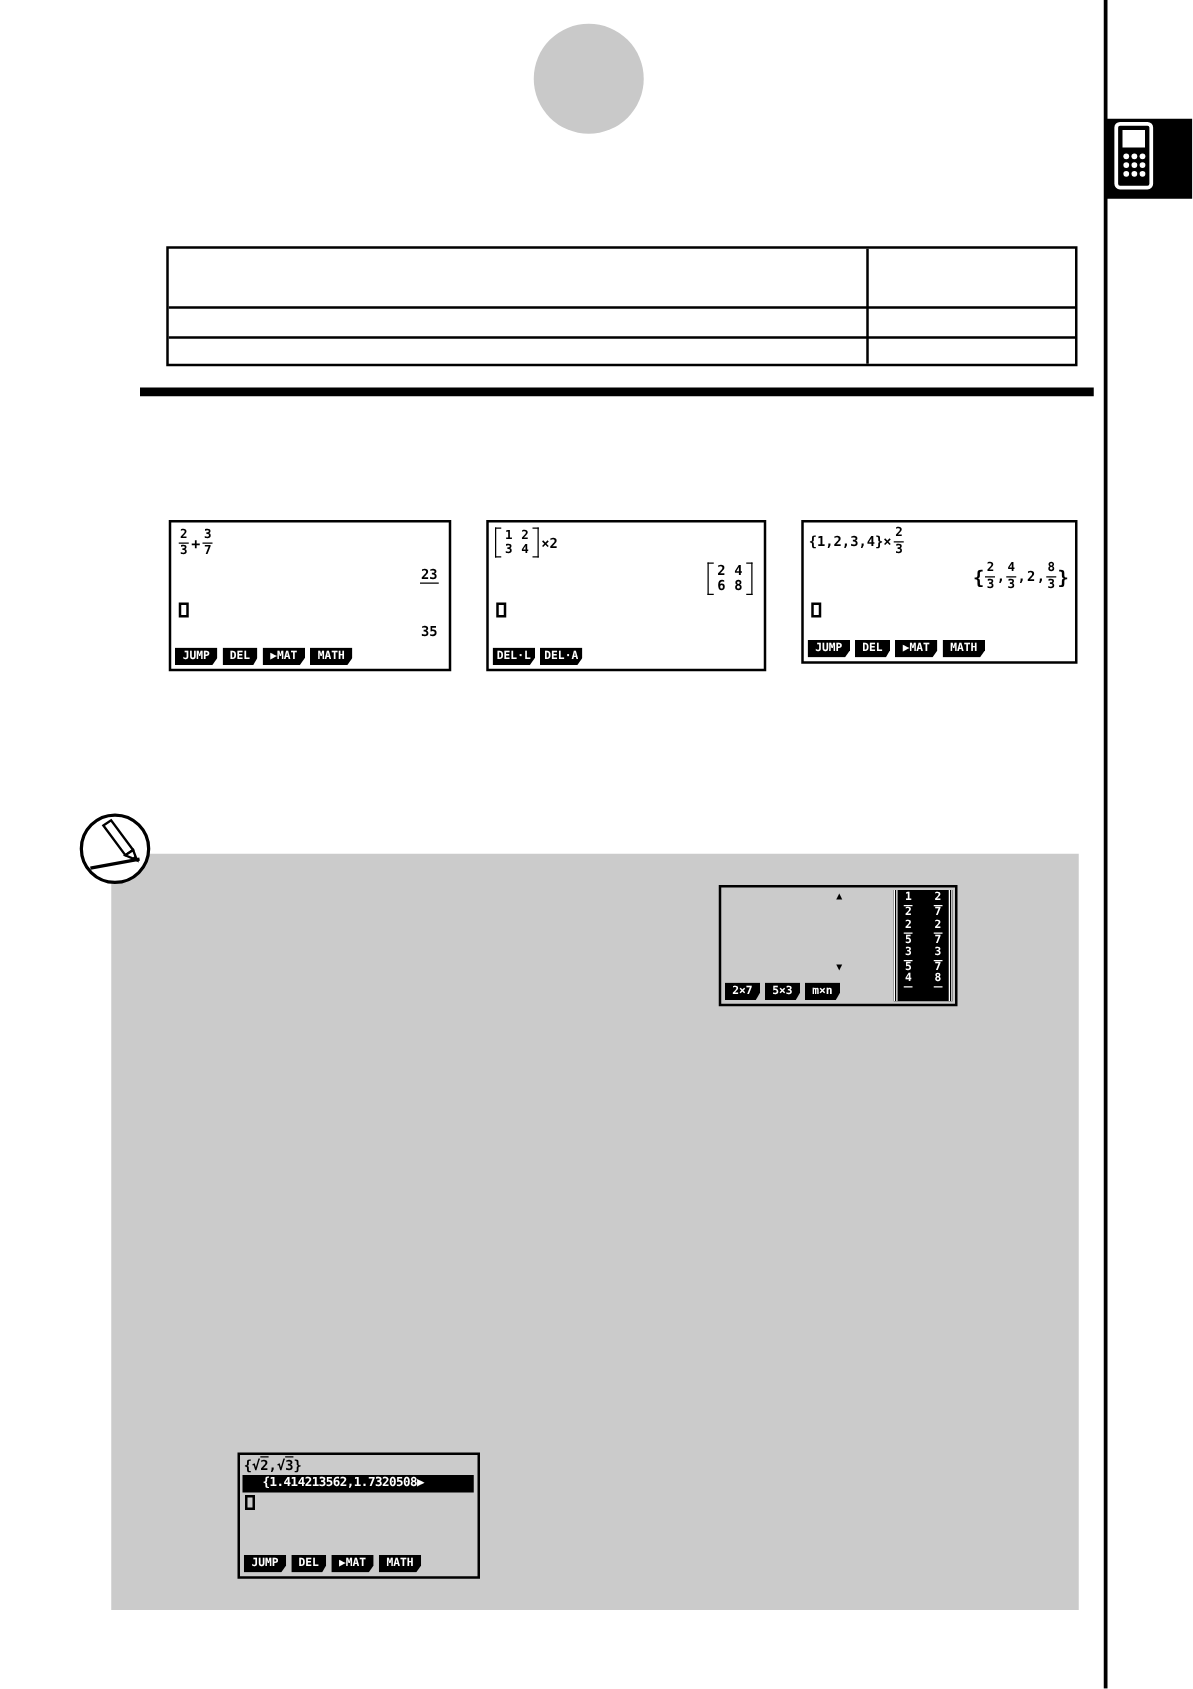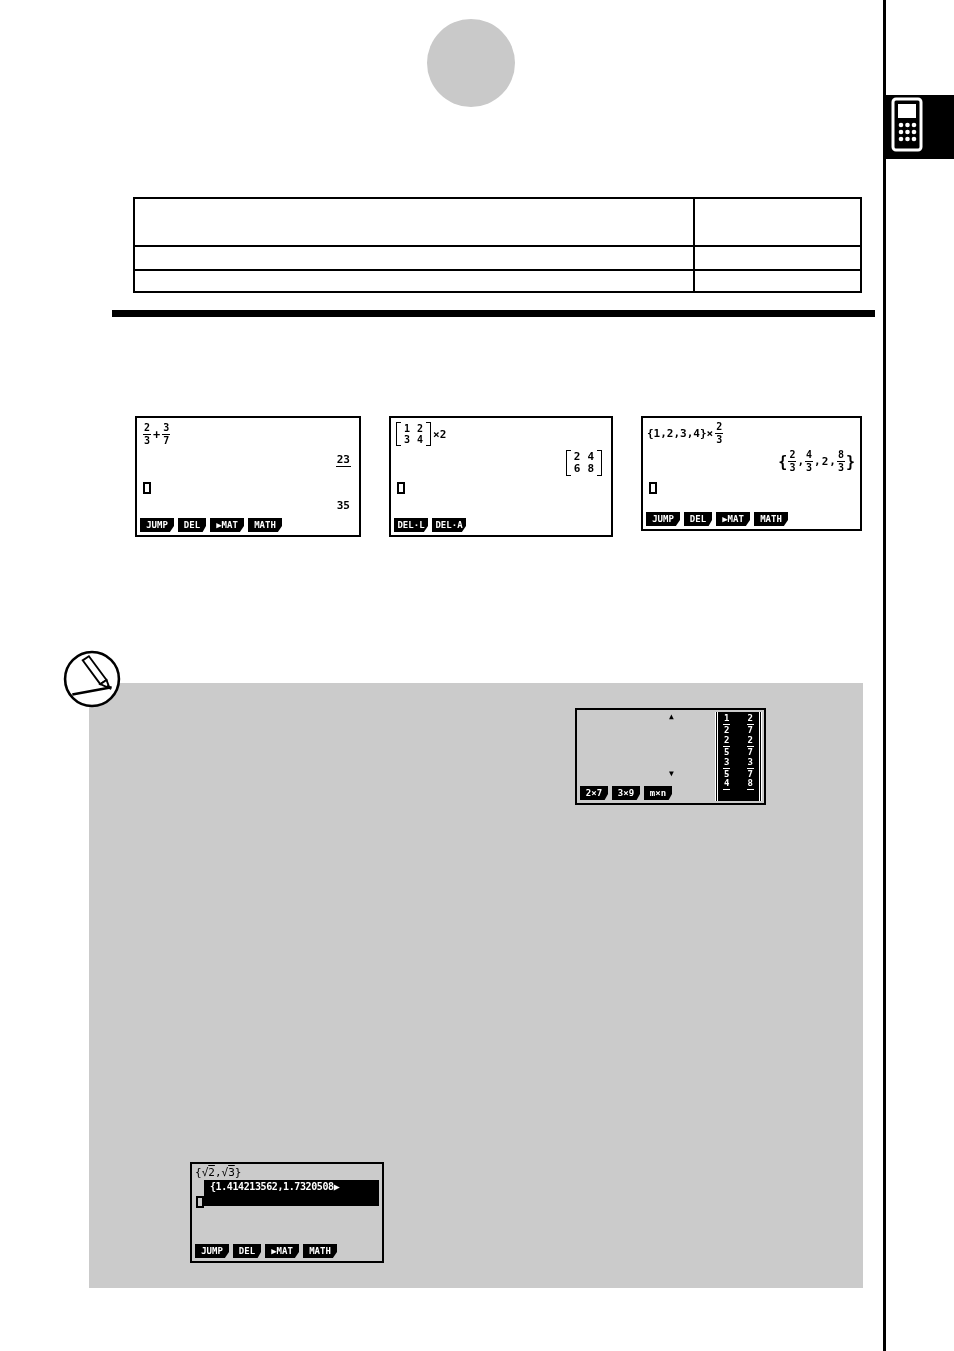--- a/index.html
+++ b/index.html
@@ -48,25 +48,25 @@
   .brace{font-size:15px;font-weight:bold;}
 
   
   .arrow{position:absolute;font-size:8px;line-height:8px;font-weight:bold;}
   .mpanel{position:absolute;top:2px;right:2px;width:47px;height:89px;background:#000;overflow:hidden;}
   .mpanel-inner{height:100%;border-left:3px double #fff;border-right:3px double #fff;
         display:flex;flex-direction:column;padding:2px 3px 0;box-sizing:border-box;}
   .mrow{display:flex;justify-content:space-between;height:26px;align-items:flex-start;padding:0 2px;}
 
   
-  .lcd-line{position:absolute;font-weight:normal;font-size:11px;line-height:13px;white-space:nowrap;}
+  .lcd-line{position:absolute;font-weight:bold;font-size:11px;line-height:13px;white-space:nowrap;}
   .ovl{text-decoration:overline;}
-  .invline{position:absolute;left:2px;top:16px;right:3px;height:26px;background:#000;color:#fff;
+  .invline{position:absolute;left:2px;top:16px;right:3px;height:14px;background:#000;color:#fff;
         font-weight:bold;font-size:10px;line-height:14px;letter-spacing:-0.4px;
-        white-space:nowrap;overflow:hidden;padding-left:6px;margin-left:10px;}
+        white-space:nowrap;overflow:hidden;padding-left:16px;}
 
   
   .note-panel{position:absolute;left:89px;top:683px;width:774px;height:605px;background:#cbcbcb;}
   .note-icon{position:absolute;left:63px;top:650px;width:58px;height:58px;}
 </style>
 </head>
 <body>
 
 <div class="page">
 
@@ -250,21 +250,21 @@
             <span class="fn">4</span>
           </span>
           <span class="frac wfrac">
             <span class="fn">8</span>
           </span>
         </div>
       </div>
     </div>
     <div class="fkeys">
       <span class="fkey narrow">2×7</span>
-      <span class="fkey narrow">3×9</span>
+      <span class="fkey narrow">5×3</span>
       <span class="fkey narrow">m×n</span>
     </div>
   </div>
 
   <div class="lcd gray" style="left:190px;top:1162px;width:194px;height:101px;">
     <div class="lcd-line" style="left:3px;top:2px;">
       <span>{</span><span>√</span><span class="ovl">2</span><span>,</span><span>√</span><span class="ovl">3</span><span>}</span>
     </div>
     <div class="invline">{1.414213562,1.7320508▶</div>
     <div class="cursor" style="left:4px;top:32px;"></div>

